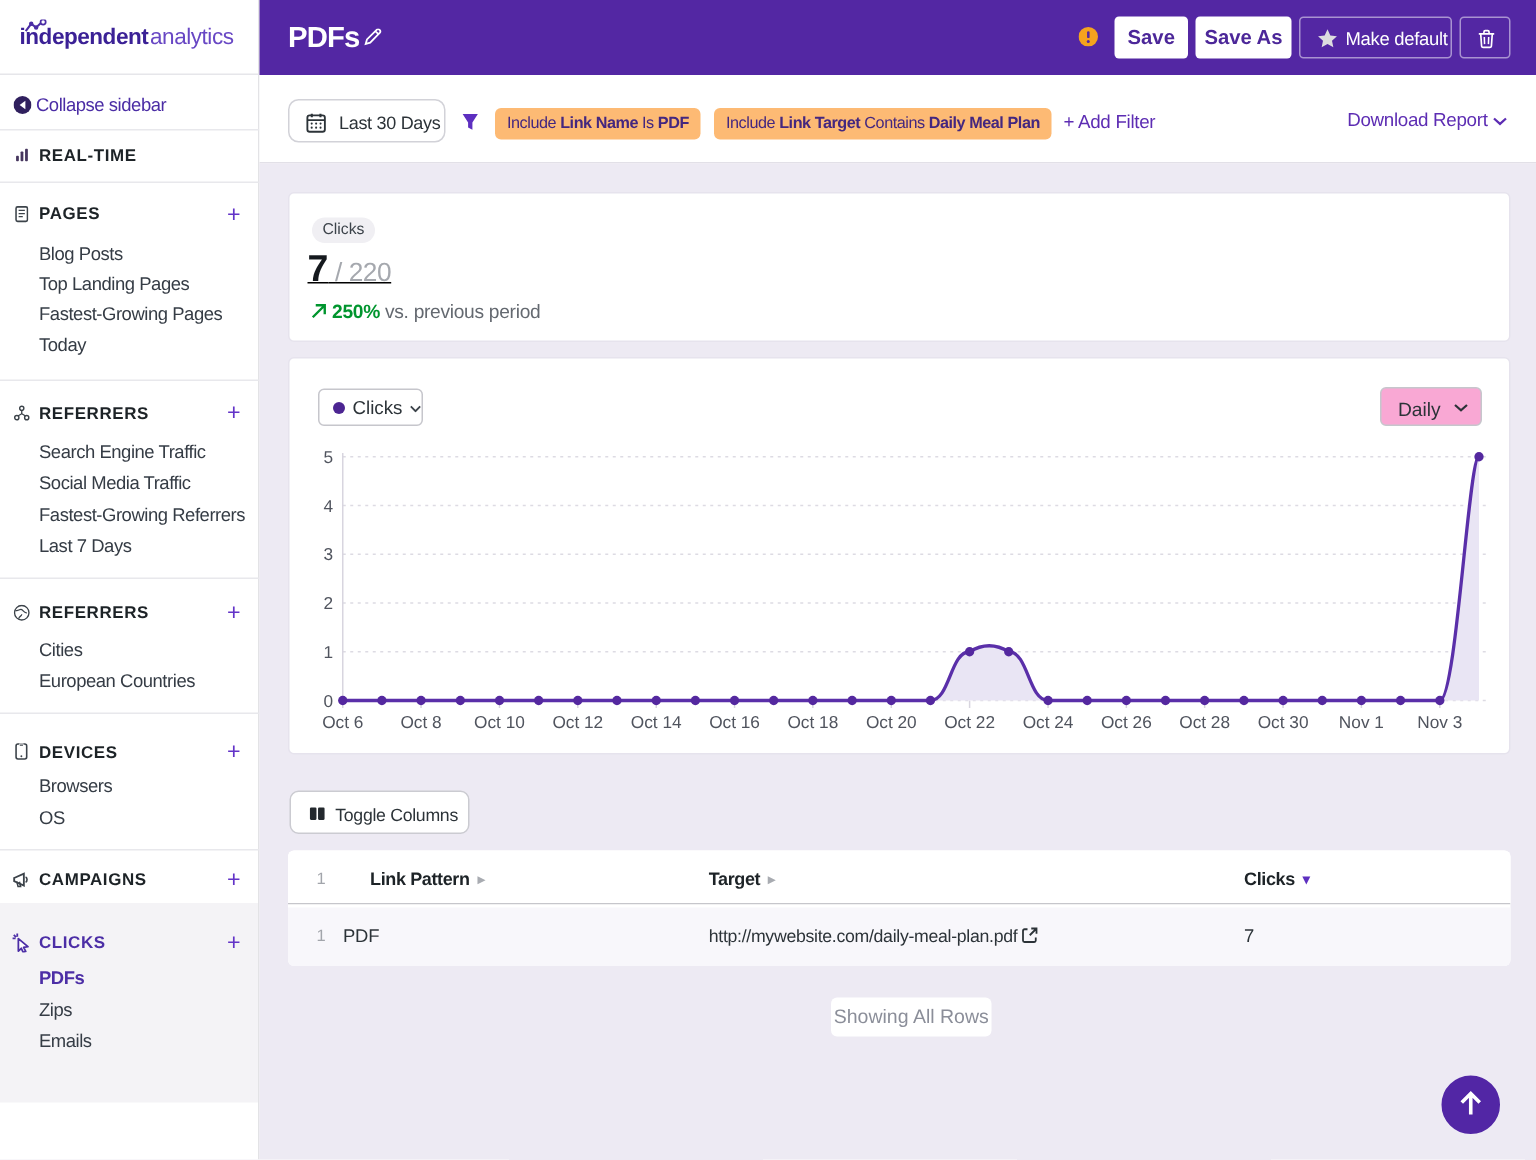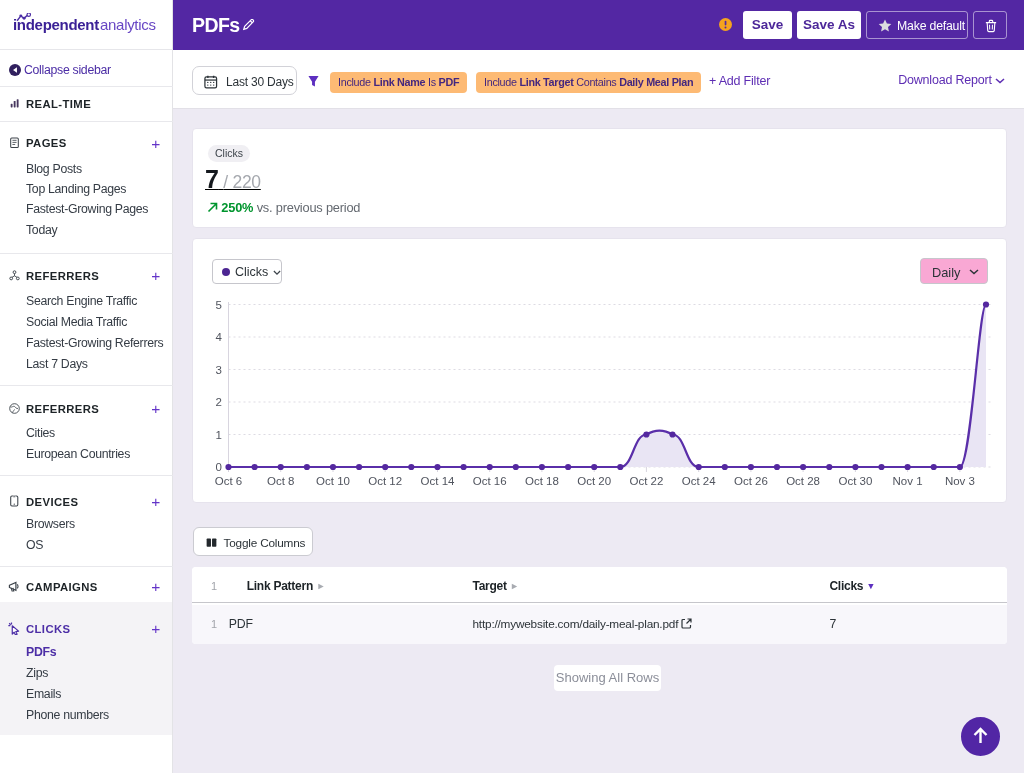--- a/index.html
+++ b/index.html
@@ -204,23 +204,20 @@
       <span class="plus">+</span>
   </div>
   <div class="srow sitem" style="top:641.6px">
       <span class="lbl purple" style="font-weight:bold">PDFs</span>
     </div>
   <div class="srow sitem" style="top:662.8px">
       <span class="lbl">Zips</span>
     </div>
   <div class="srow sitem" style="top:684px">
       <span class="lbl">Emails</span>
-    </div>
-  <div class="srow sitem" style="top:704.9px">
-      <span class="lbl">Phone numbers</span>
     </div>
 </div>
 
 <div id="topbar">
   <span id="pagetitle">PDFs</span>
   <svg class="abs" style="left:68.6px;top:19px" width="13" height="12" viewBox="0 0 15 14">
       <path d="M2 12 L3 8.5 L10.5 1 a1.7 1.7 0 0 1 2.4 2.4 L5.5 11 Z M9.5 2 l2.4 2.4" fill="none" stroke="#fff" stroke-width="1.4"></path>
     </svg>
   <svg class="abs" style="left:546px;top:18px" width="13" height="13" viewBox="0 0 13 13">
       <circle cx="6.5" cy="6.5" r="6.5" fill="#f5a31e"></circle>

